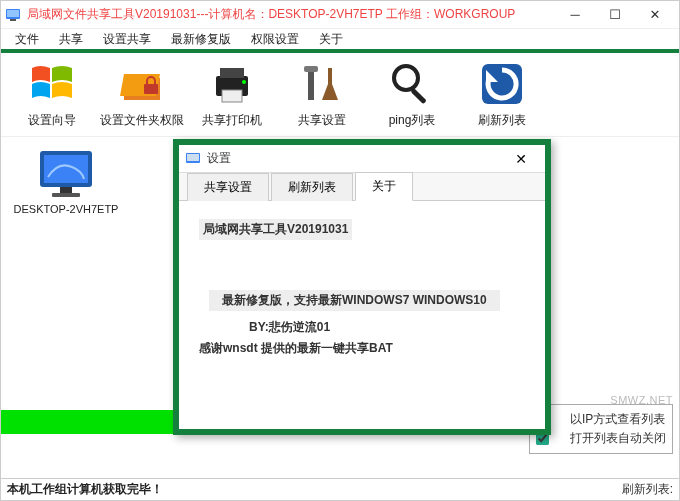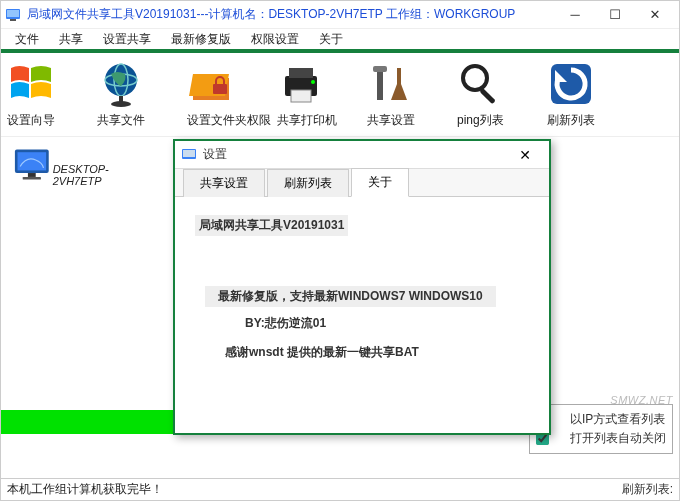--- a/index.html
+++ b/index.html
@@ -1,51 +1,51 @@
 <!DOCTYPE html>
 <html><head>
 <meta charset="utf-8">
 <style>
   * { box-sizing: border-box; margin: 0; padding: 0; font-family: "Microsoft YaHei", "SimSun", sans-serif; }
   body { background: #fff; width: 680px; height: 501px; overflow: hidden; position: relative; }
   .window { width: 680px; height: 501px; border: 1px solid #ccc; background: #fff; display: flex; flex-direction: column; }
   .titlebar { height: 28px; background: #fff; display: flex; align-items: center; padding: 0 4px; border-bottom: 1px solid #eee; }
   .titlebar .app-icon { width: 16px; height: 16px; margin-right: 6px; }
-  .titlebar .title-text { font-size: 12px; color: #1d4ed8; flex: 1; white-space: nowrap; overflow: hidden; }
+  .titlebar .title-text { font-size: 12px; color: #ef4444; flex: 1; white-space: nowrap; overflow: hidden; }
   .titlebar .win-controls { display: flex; }
   .titlebar .win-btn { width: 40px; height: 24px; display: flex; align-items: center; justify-content: center; font-size: 13px; color: #333; cursor: default; }
   .menubar { height: 24px; display: flex; align-items: center; padding: 0 4px; font-size: 12px; color: #222; border-bottom: 4px solid #15803d; }
   .menubar .menu-item { padding: 2px 10px; cursor: default; }
   .toolbar { height: 84px; display: flex; align-items: center; padding: 4px 6px; gap: 0; border-bottom: 1px solid #eee; }
-  .tool { width: 90px; display: flex; flex-direction: column; align-items: flex-start; font-size: 12px; color: #222; cursor: default; }
+  .tool { width: 90px; display: flex; flex-direction: column; align-items: center; font-size: 12px; color: #222; cursor: default; }
   .tool .ticon { width: 48px; height: 48px; display: flex; align-items: center; justify-content: center; margin-bottom: 4px; }
   .content { flex: 1; position: relative; padding: 10px; }
-  .desktop-item { width: 110px; display: flex; align-items: center; font-size: 11px; color: #222; font-style: italic; }
+  .desktop-item { width: 110px; display: flex; flex-direction: column; align-items: center; font-size: 11px; color: #222; }
   .desktop-item .dicon { width: 64px; height: 52px; margin-bottom: 4px; }
   .right-opts { position: absolute; right: 6px; bottom: 24px; background: #fff; border: 1px solid #aaa; font-size: 12px; padding: 4px 6px; color: #333; }
   .right-opts label { display: flex; align-items: center; gap: 21px; margin: 2px 0; white-space: nowrap; }
   .progress-bar { position: absolute; left: 0; bottom: 44px; height: 24px; background: #00e100; width: 520px; }
   .statusbar { height: 22px; border-top: 1px solid #ccc; display: flex; align-items: center; padding: 0 6px; font-size: 12px; color: #222; }
-  .statusbar .status-text { flex: 1; font-weight: normal; }
+  .statusbar .status-text { flex: 1; font-weight: bold; }
   .statusbar .right-status { color: #333; }
   
-  .dialog { position: absolute; left: 173px; top: 139px; width: 378px; height: 296px; background: #fff; border: 2px solid #15803d; box-shadow: 3px 3px 8px rgba(0,0,0,.3); display: flex; flex-direction: column; }
+  .dialog { position: absolute; left: 173px; top: 139px; width: 378px; height: 296px; background: #fff; border: 6px solid #15803d; box-shadow: 3px 3px 8px rgba(0,0,0,.3); display: flex; flex-direction: column; }
   .dlg-titlebar { height: 28px; display: flex; align-items: center; padding: 0 6px; border-bottom: 1px solid #ddd; }
   .dlg-titlebar .dicon-s { width: 16px; height: 16px; margin-right: 6px; }
   .dlg-titlebar .dlg-title { font-size: 12px; flex: 1; color: #333; }
   .dlg-titlebar .dlg-close { width: 36px; height: 22px; display: flex; align-items: center; justify-content: center; font-size: 14px; cursor: default; }
   .dlg-tabs { display: flex; height: 28px; align-items: flex-end; padding: 0 8px; background: #f7f7f7; border-bottom: 1px solid #ccc; }
   .dlg-tab { font-size: 12px; padding: 5px 16px; border: 1px solid #ccc; border-bottom: none; margin-right: 2px; background: #f0f0f0; position: relative; top: 1px; cursor: default; }
   .dlg-tab.active { background: #fff; border-bottom: 1px solid #fff; }
   .dlg-body { flex: 1; padding: 18px 20px; font-size: 12px; color: #333; }
   .dlg-body .line1 { font-weight: bold; background: #eee; padding: 2px 4px; display: inline-block; margin-bottom: 50px; }
   .dlg-body .line2 { font-weight: bold; background: #eee; padding: 2px 13px; display: inline-block; margin-left: 10px; margin-bottom: 8px; }
-  .dlg-body .line3 { font-weight: bold; margin-left: 50px; margin-bottom: 12px; }
-  .dlg-body .line4 { font-weight: bold; margin-left: 30px; }
-  .watermark { position: absolute; right: 6px; bottom: 72px; font-size: 11px; color: #bbb; letter-spacing: .5px; font-style: italic; }
+  .dlg-body .line3 { font-weight: bold; margin-left: 50px; margin-bottom: 4px; }
+  .dlg-body .line4 { font-weight: bold; }
+  .watermark { position: absolute; right: 6px; bottom: 72px; font-size: 11px; color: #bbb; letter-spacing: .5px; }
   input[type="checkbox"] { width: 13px; height: 13px; accent-color: #2a8; }
 </style>
 </head>
 <body>
 
 <div class="window">
 
   <div class="titlebar">
     <span class="app-icon">
       <svg viewBox="0 0 16 16">
@@ -75,33 +75,20 @@
     <div class="tool">
       <span class="ticon">
         <svg viewBox="0 0 48 48">
             <path d="M4 8 Q12 4 22 8 L22 22 Q12 18 4 22 Z" fill="#f25022"></path>
             <path d="M24 8 Q34 4 44 8 L44 22 Q34 18 24 22 Z" fill="#7fba00"></path>
             <path d="M4 24 Q12 20 22 24 L22 38 Q12 34 4 38 Z" fill="#00a4ef"></path>
             <path d="M24 24 Q34 20 44 24 L44 38 Q34 34 24 38 Z" fill="#ffb900"></path>
           </svg>
       </span>
       <span>设置向导</span>
-    </div>
-    <div class="tool">
-      <span class="ticon">
-        <svg viewBox="0 0 48 48">
-            <circle cx="24" cy="20" r="16" fill="#0b5394"></circle>
-            <ellipse cx="24" cy="20" rx="16" ry="6" fill="none" stroke="#7cc" stroke-width="1.5"></ellipse>
-            <ellipse cx="24" cy="20" rx="7" ry="16" fill="none" stroke="#7cc" stroke-width="1.5"></ellipse>
-            <path d="M14 14 Q20 10 28 14 Q30 20 24 26 Q18 24 14 14" fill="#3d9970"></path>
-            <rect x="22" y="36" width="4" height="6" fill="#333"></rect>
-            <ellipse cx="24" cy="44" rx="10" ry="3" fill="#333"></ellipse>
-          </svg>
-      </span>
-      <span>共享文件</span>
     </div>
     <div class="tool">
       <span class="ticon">
         <svg viewBox="0 0 48 48">
             <path d="M6 14 L18 14 L22 18 L42 18 L42 40 L6 40 Z" fill="#e67e22"></path>
             <path d="M6 14 L42 14 L38 36 L2 36 Z" fill="#f39c12"></path>
             <rect x="26" y="24" width="14" height="10" rx="1" fill="#c0392b"></rect>
             <path d="M29 24 v-3 a4 4 0 0 1 8 0 v3" fill="none" stroke="#c0392b" stroke-width="2"></path>
           </svg>
       </span>

